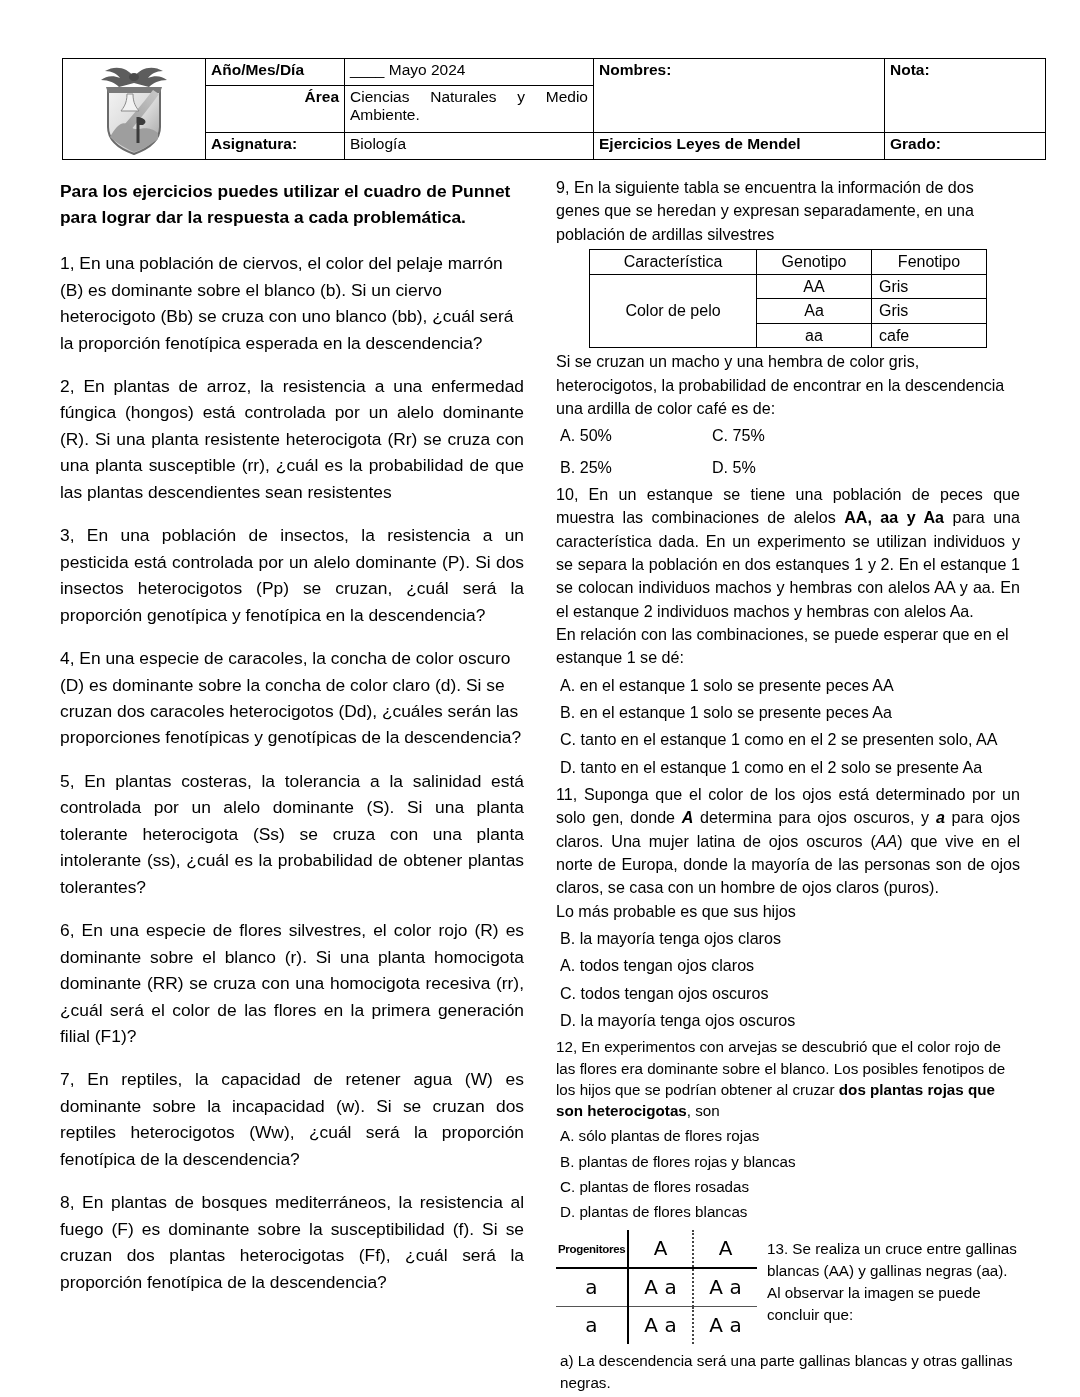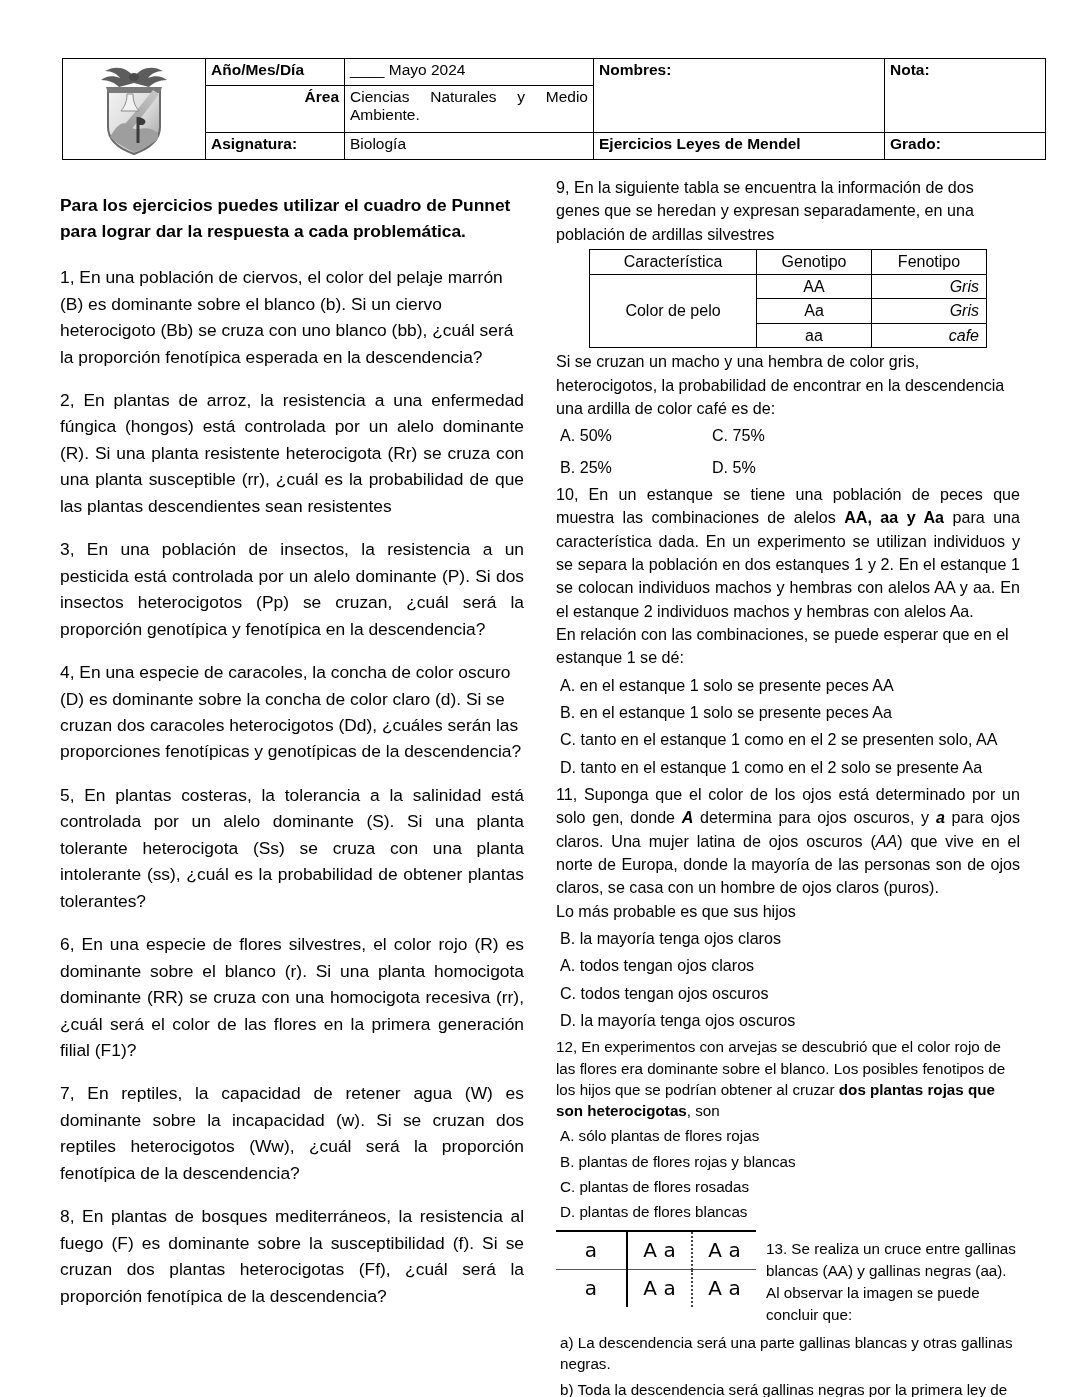--- a/index.html
+++ b/index.html
@@ -65,21 +65,21 @@
     width: 86px;
     height: 96px;
     display: inline-block;
     vertical-align: middle;
   }
 
   
   .col-left {
     position: absolute;
     left: 60px;
-    top: 192px;
+    top: 178px;
     width: 464px;
     font-family: "Liberation Sans", sans-serif;
     font-size: 17.4px;
     line-height: 1.52;
   }
   .col-right {
     position: absolute;
     left: 556px;
     top: 176px;
     width: 464px;
@@ -115,21 +115,21 @@
     padding: 1px 7px;
     line-height: 1.35;
     font-weight: normal;
     margin-top: 40px;
   }
   .q9-h1 { width: 152px; text-align: center; }
   .q9-h2 { width: 100px; text-align: center; }
   .q9-h3 { width: 100px; text-align: center; }
   .q9-feat { text-align: center; vertical-align: middle; }
   .q9-gen  { text-align: center; }
-  .q9-phen { text-align: right; font-style: italic; }
+  .q9-phen { text-align: left; }
 
   
   .punnett-row {
     display: flex;
     align-items: flex-start;
     margin: 8px 0 6px 0;
     gap: 10px;
   }
   .punnett {
     border-collapse: collapse;
@@ -301,20 +301,25 @@
       <span>12, En experimentos con arvejas se descubrió que el color rojo de las flores era dominante sobre el blanco. Los posibles fenotipos de los hijos que se podrían obtener al cruzar </span><b class="bold">dos plantas rojas que son heterocigotas</b><span>, son</span>
     </p>
     <p class="opt small-r">A. sólo plantas de flores rojas</p>
     <p class="opt small-r">B. plantas de flores rojas y blancas</p>
     <p class="opt small-r">C. plantas de flores rosadas</p>
     <p class="opt small-r">D. plantas de flores blancas</p>
 
     <div class="punnett-row">
       <table class="punnett">
         <tbody>
+            <tr>
+          <td class="c0 prog">Progenitores</td>
+          <td class="c1 bl">A</td>
+          <td class="c2 bl-dash">A</td>
+        </tr>
         <tr>
           <td class="c0 bt">a</td>
           <td class="c1 bl bt">A a</td>
           <td class="c2 bl-dash bt">A a</td>
         </tr>
         <tr>
           <td class="c0 bt-thin">a</td>
           <td class="c1 bl bt-thin">A a</td>
           <td class="c2 bl-dash bt-thin">A a</td>
         </tr>

